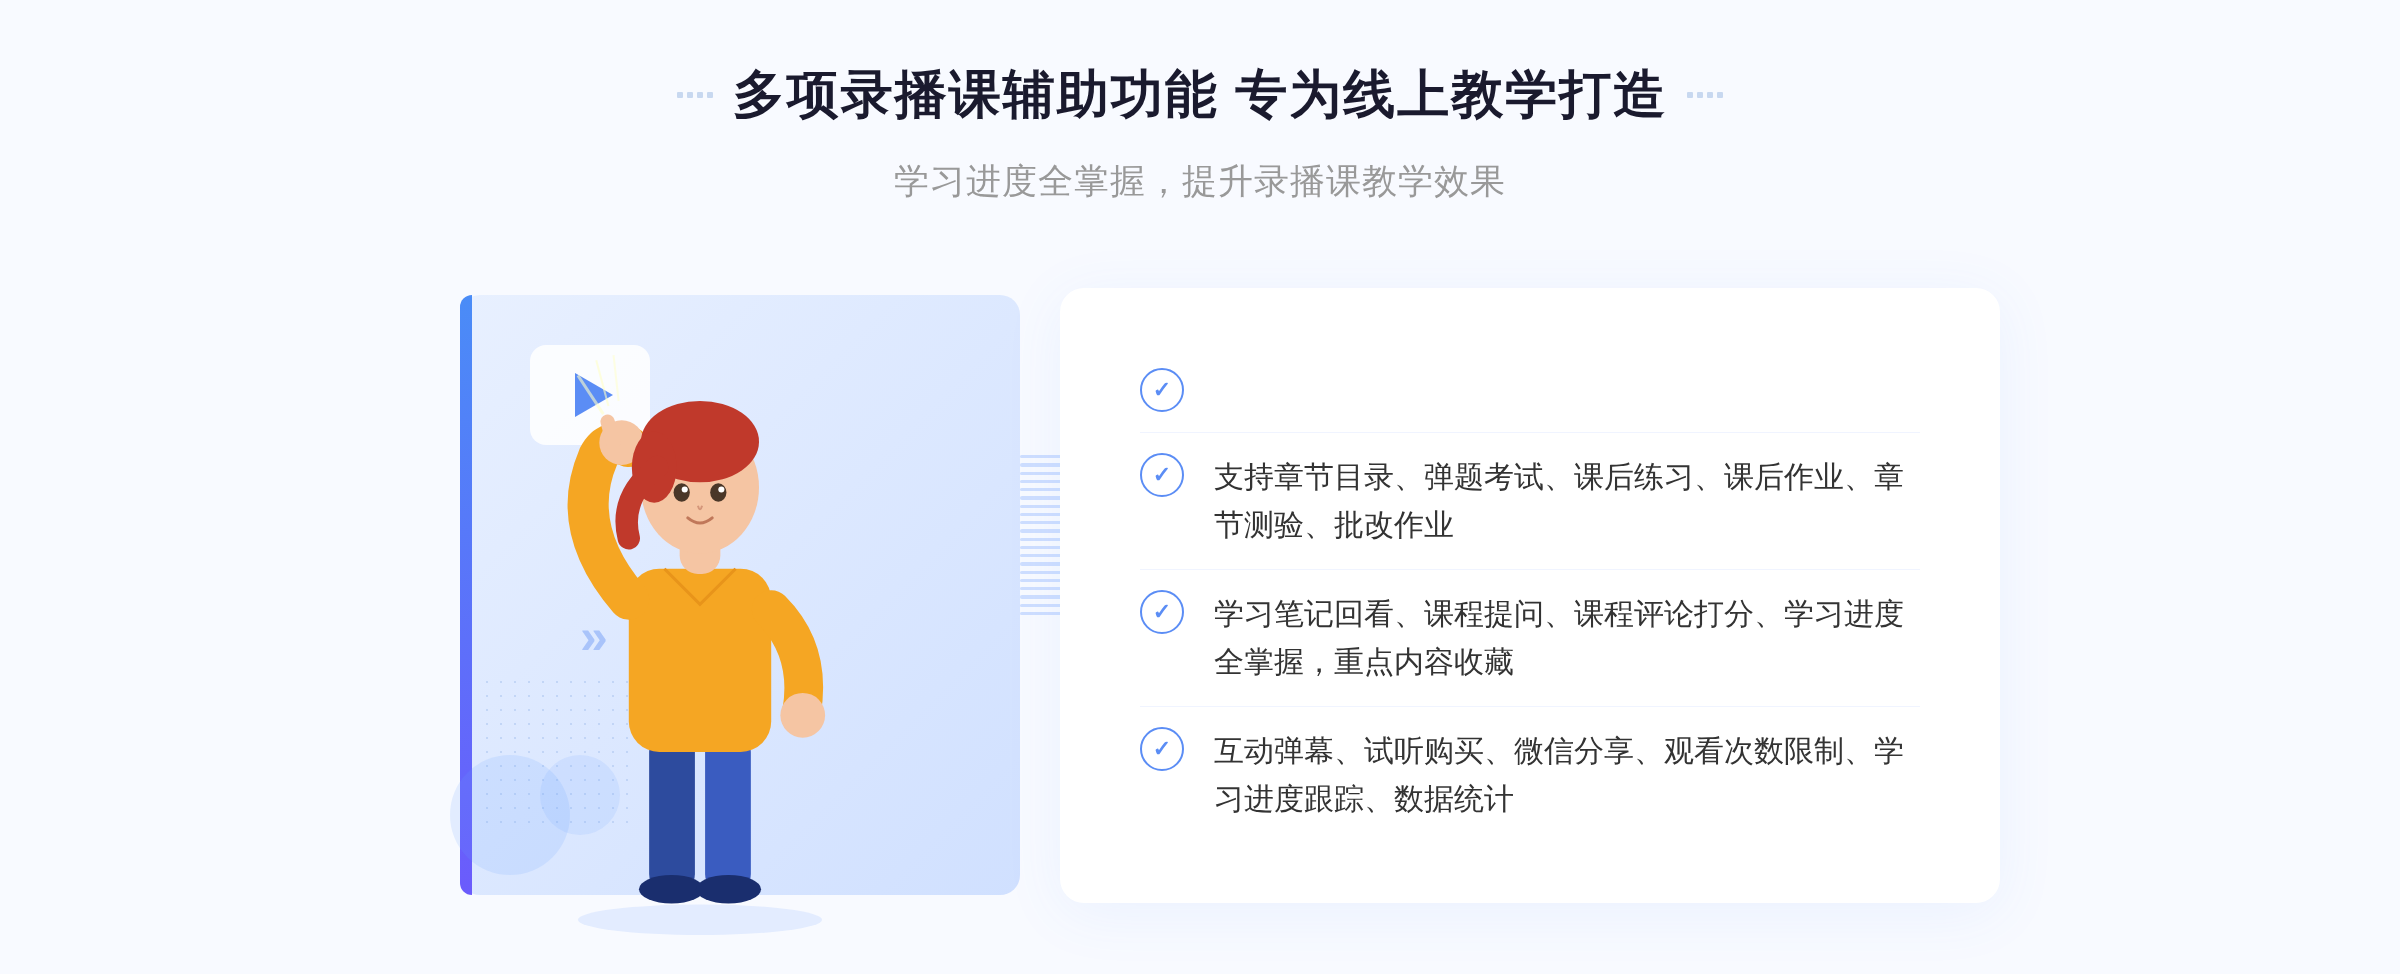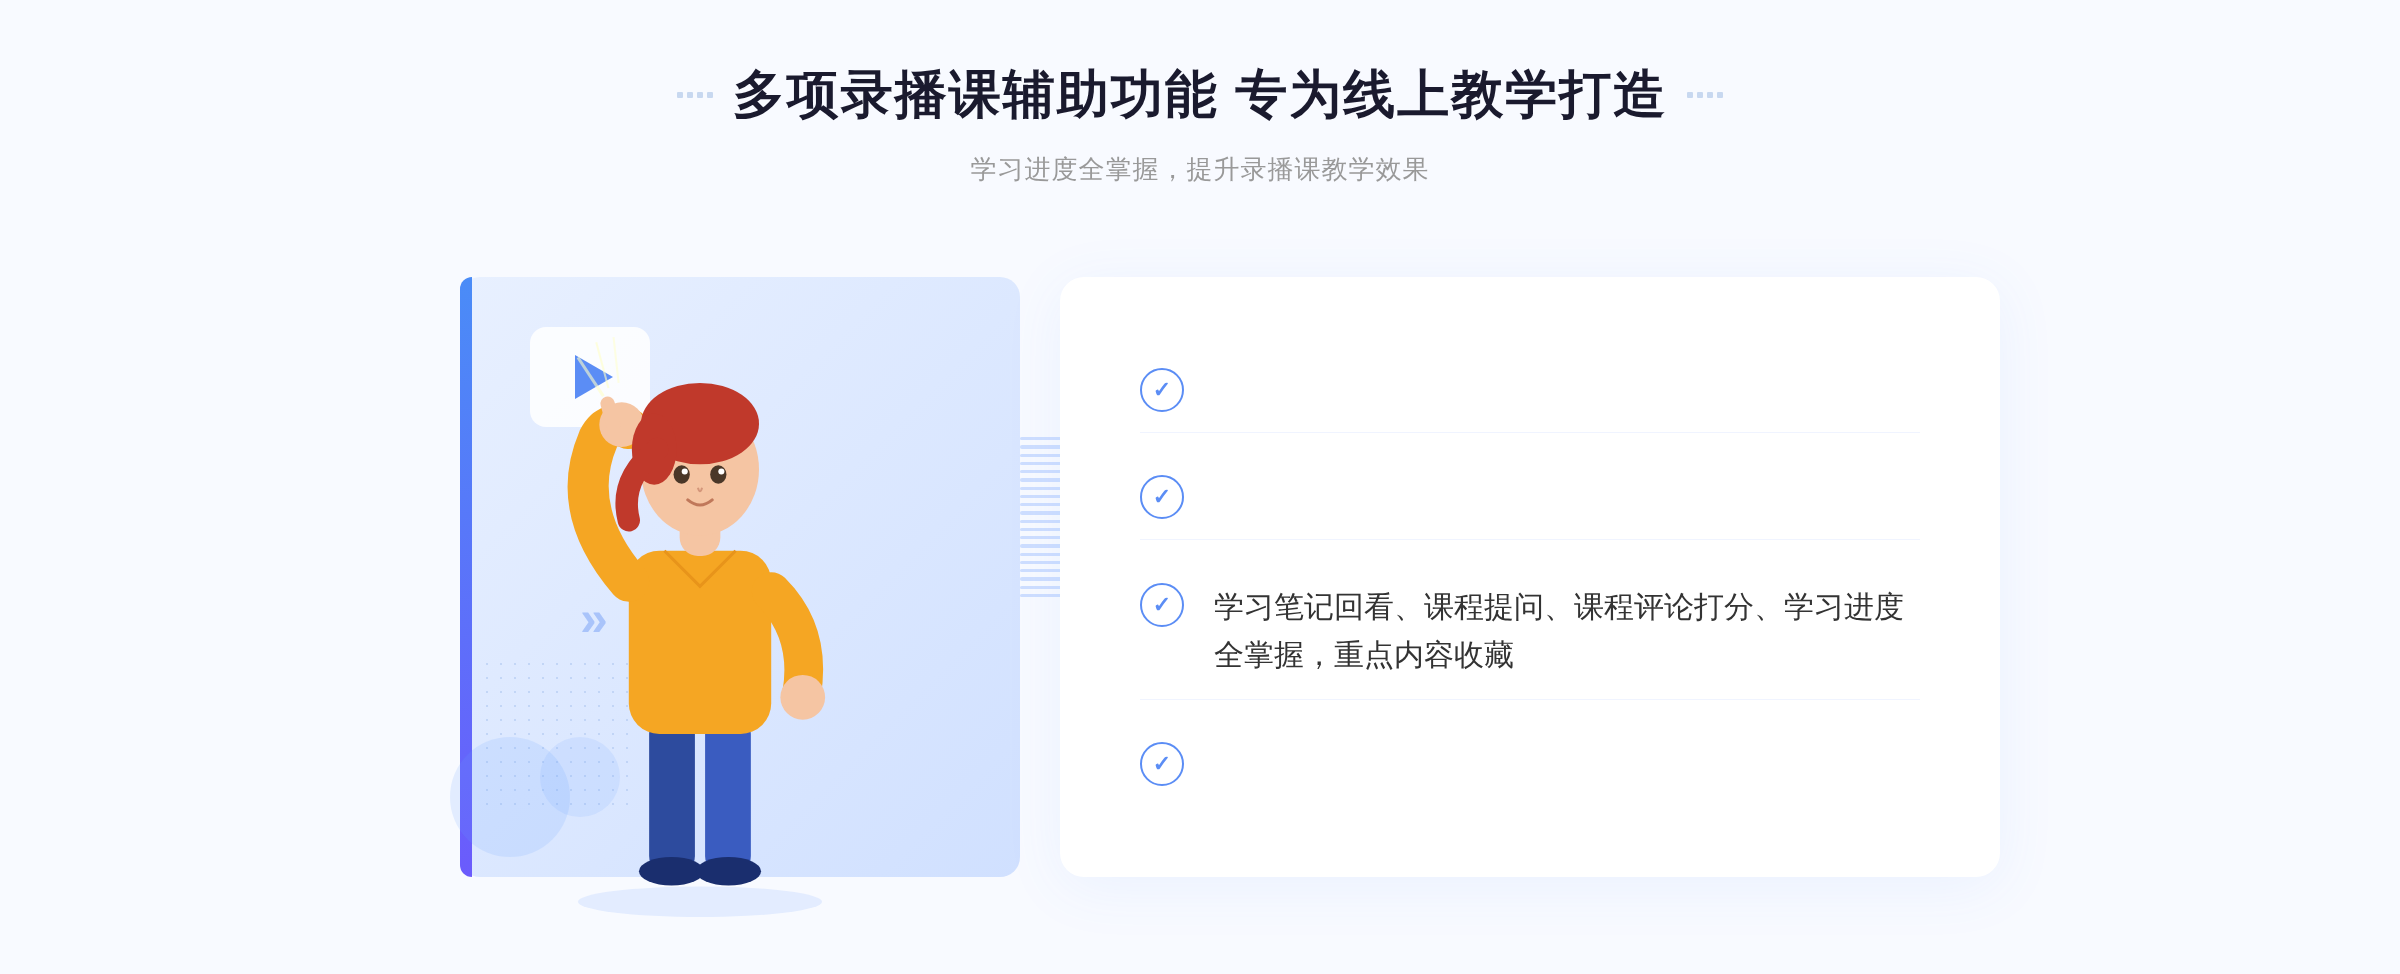--- a/index.html
+++ b/index.html
@@ -66,23 +66,23 @@
     }
 
     .main-title {
       font-size: 52px;
       font-weight: 700;
       color: #1a1a2e;
       letter-spacing: 2px;
     }
 
     .sub-title {
-      font-size: 26px;
+      font-size: 35px;
       color: #999999;
-      margin-top: 22px;
+      margin-top: 28px;
       font-weight: 400;
       letter-spacing: 1px;
     }
 
     
     .content-section {
       display: flex;
       align-items: center;
       width: 1600px;
       gap: 0;
@@ -371,32 +371,34 @@
       <div class="feature-item">
         <div class="check-circle">
           <span class="check-mark">✓</span>
         </div>
       </div>
 
       <div class="feature-item">
         <div class="check-circle">
           <span class="check-mark">✓</span>
         </div>
+        <span class="feature-text">支持章节目录、弹题考试、课后练习、课后作业、章节测验、批改作业</span>
       </div>
 
       <div class="feature-item">
         <div class="check-circle">
           <span class="check-mark">✓</span>
         </div>
         <span class="feature-text">学习笔记回看、课程提问、课程评论打分、学习进度全掌握，重点内容收藏</span>
       </div>
 
       <div class="feature-item">
         <div class="check-circle">
           <span class="check-mark">✓</span>
         </div>
+        <span class="feature-text">互动弹幕、试听购买、微信分享、观看次数限制、学习进度跟踪、数据统计</span>
       </div>
 
     </div>
 
   </div>
 
 </div>
 
 </body></html>

